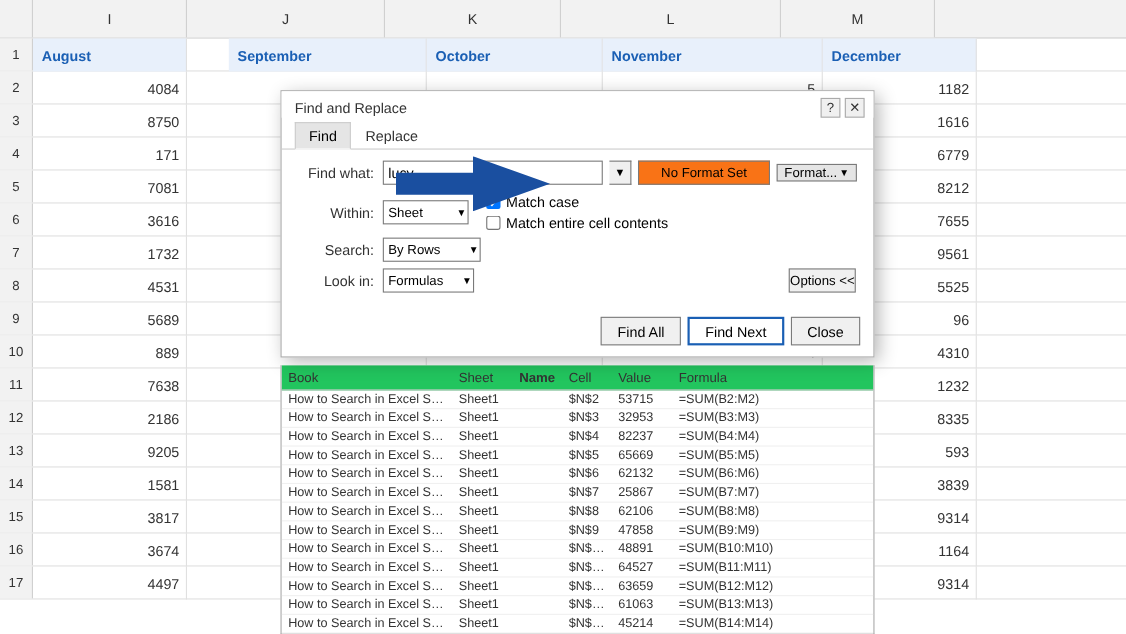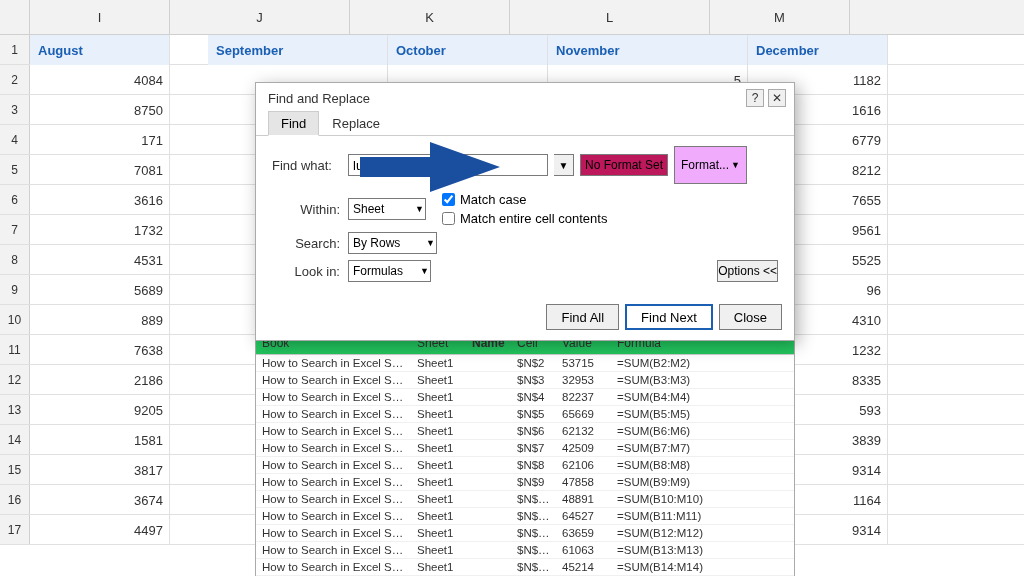--- a/index.html
+++ b/index.html
@@ -36,27 +36,27 @@
     .dialog-controls { display: flex; gap: 4px; }
     .dialog-btn { width: 18px; height: 18px; display: flex; align-items: center; justify-content: center; font-size: 12px; cursor: pointer; border: 1px solid #aaa; background: #f0f0f0; color: #333; }
 
     .dialog-tabs { display: flex; padding: 0 12px; border-bottom: 1px solid #ccc; margin-top: 4px; }
     .tab { padding: 4px 12px; font-size: 13px; cursor: pointer; border: 1px solid transparent; margin-bottom: -1px; }
     .tab.active { border: 1px solid #ccc; border-bottom: 1px solid #fff; background: #e5e5e5; }
     .tab:not(.active) { color: #333; }
 
     .dialog-body { padding: 10px 16px; }
     .form-row { display: flex; align-items: center; margin-bottom: 8px; gap: 8px; }
-    .form-label { width: 68px; font-size: 13px; color: #333; text-align: left; flex-shrink: 0; }
+    .form-label { width: 68px; font-size: 13px; color: #333; text-align: right; flex-shrink: 0; }
     .form-input-wrap { display: flex; align-items: center; gap: 6px; flex: 1; }
     .text-input { width: 200px; height: 22px; border: 1px solid #7a7a7a; padding: 2px 4px; font-size: 13px; outline: none; }
     .dropdown-btn { width: 20px; height: 22px; border: 1px solid #7a7a7a; border-left: none; background: #f0f0f0; display: flex; align-items: center; justify-content: center; cursor: pointer; font-size: 10px; }
 
-    .no-format-btn { height: 22px; padding: 2px 4px; border: 1px solid #7a7a7a; background: #be185d; font-size: 12px; cursor: pointer; white-space: nowrap; }
-    .format-btn { height: 38px; padding: 2px 6px; border: 1px solid #7a7a7a; background: #f0abfc; font-size: 12px; cursor: pointer; display: flex; align-items: center; gap: 2px; }
+    .no-format-btn { height: 22px; padding: 2px 20px; border: 1px solid #7a7a7a; background: #f97316; font-size: 12px; cursor: pointer; white-space: nowrap; }
+    .format-btn { height: 16px; padding: 2px 6px; border: 1px solid #7a7a7a; background: #e5e5e5; font-size: 12px; cursor: pointer; display: flex; align-items: center; gap: 2px; }
     .format-arrow { font-size: 9px; }
 
     .options-section { margin-top: 4px; }
     .options-row { display: flex; align-items: center; gap: 8px; margin-bottom: 6px; }
     .options-label { width: 68px; font-size: 13px; color: #333; text-align: right; flex-shrink: 0; }
     .select-wrap { position: relative; display: inline-block; }
     .form-select { height: 22px; border: 1px solid #7a7a7a; background: #fff; font-size: 12px; padding: 1px 4px; padding-right: 18px; appearance: none; cursor: pointer; }
     .select-arrow { position: absolute; right: 2px; top: 50%; transform: translateY(-50%); font-size: 9px; pointer-events: none; }
 
     .checkboxes { display: flex; flex-direction: column; gap: 4px; margin-left: 8px; }
@@ -383,21 +383,21 @@
           <div class="result-cell rc-name"></div>
           <div class="result-cell rc-cell">$N$6</div>
           <div class="result-cell rc-value">62132</div>
           <div class="result-cell rc-formula">=SUM(B6:M6)</div>
         </div>
         <div class="result-row">
           <div class="result-cell rc-book">How to Search in Excel Sheet.xlsx</div>
           <div class="result-cell rc-sheet">Sheet1</div>
           <div class="result-cell rc-name"></div>
           <div class="result-cell rc-cell">$N$7</div>
-          <div class="result-cell rc-value">42509</div>
+          <div class="result-cell rc-value">25867</div>
           <div class="result-cell rc-formula">=SUM(B7:M7)</div>
         </div>
         <div class="result-row">
           <div class="result-cell rc-book">How to Search in Excel Sheet.xlsx</div>
           <div class="result-cell rc-sheet">Sheet1</div>
           <div class="result-cell rc-name"></div>
           <div class="result-cell rc-cell">$N$8</div>
           <div class="result-cell rc-value">62106</div>
           <div class="result-cell rc-formula">=SUM(B8:M8)</div>
         </div>

